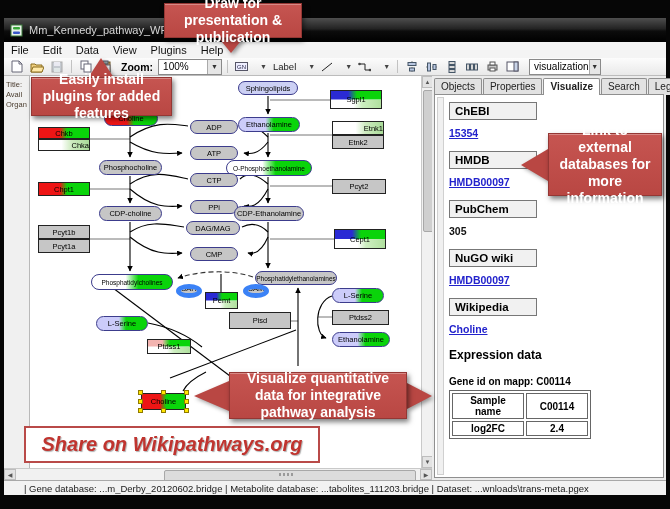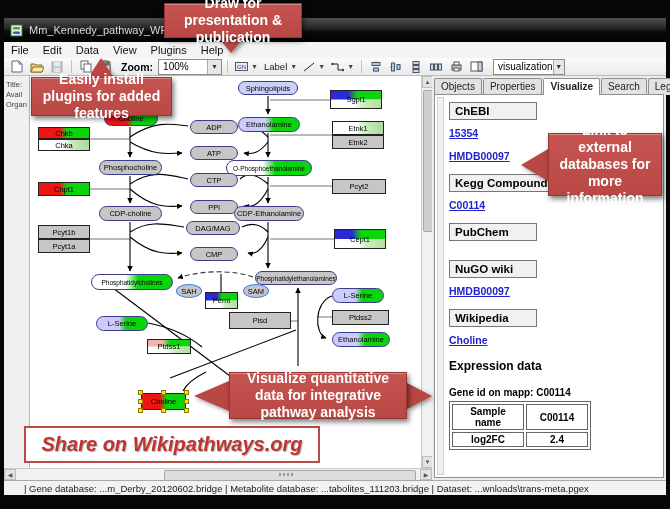--- a/index.html
+++ b/index.html
@@ -17,21 +17,21 @@
     border-bottom:1px solid #bcbcbc;display:flex;align-items:center;gap:2px;padding-left:4px;box-sizing:border-box;}
   .tbtn{width:18px;height:15px;display:inline-flex;align-items:center;justify-content:center;flex:0 0 auto;}
   .tbtn svg{display:block;}
   .tsep{width:1px;height:13px;background:#c2c2c2;margin:0 3px;flex:0 0 auto;}
   .disabled{opacity:.45;}
   #zoom-label{font-size:10.5px;font-weight:bold;margin:0 3px 0 4px;}
   .combo{height:14px;background:#fff;border:1px solid #8a8a8a;font-size:10px;display:inline-flex;
     align-items:center;padding-left:4px;position:relative;box-sizing:content-box;}
   .combo .arrow{width:13px;height:100%;margin-left:auto;background:#e6e6e6;border-left:1px solid #aaa;
     display:flex;align-items:center;justify-content:center;font-size:7px;color:#333;}
-  .dd{font-size:9.5px;display:inline-flex;align-items:center;gap:3px;padding:1px 2px;color:#222;flex:0 0 auto;}
+  .dd{font-size:9.5px;display:inline-flex;align-items:center;gap:12px;padding:1px 2px;color:#222;flex:0 0 auto;}
   .dd .caret{font-size:7px;color:#444;}
   
   #side-strip{left:4px;top:76px;width:26px;height:392px;background:#f0f0f0;border-right:1px solid #b9b9b9;
     font-size:7.5px;font-weight:normal;color:#4a3c2e;padding:4px 0 0 2px;box-sizing:border-box;line-height:10px;}
   #canvas{left:30px;top:76px;width:391px;height:392px;background:#fff;overflow:hidden;}
   #vscroll{left:421px;top:76px;width:11px;height:392px;background:#f1f1f1;border-left:1px solid #c9c9c9;}
   #vscroll .thumb{left:1px;top:14px;width:9px;height:140px;background:#cfcfcf;border:1px solid #a8a8a8;border-radius:2px;}
   .sbtn{width:11px;height:12px;background:#e3e3e3;border:1px solid #bdbdbd;box-sizing:border-box;
     font-size:6px;color:#555;display:flex;align-items:center;justify-content:center;}
   #hscroll{left:4px;top:468px;width:428px;height:12px;background:#f1f1f1;border-top:1px solid #c9c9c9;}
@@ -61,27 +61,27 @@
   #expr-table td:last-child{width:52px;}
   
   #statusbar{left:4px;top:480px;width:662px;height:15px;background:#f2f2f2;border-top:1px solid #a8a8a8;
     font-size:9.5px;color:#1a1a1a;display:flex;align-items:center;padding-left:20px;box-sizing:border-box;white-space:nowrap;}
   
   .node{position:absolute;display:flex;align-items:center;justify-content:center;box-sizing:border-box;
     font-size:7.5px;color:#000;white-space:nowrap;overflow:hidden;}
   .node.small{font-size:6.5px;}
   .shape-round{border:1px solid #3c3c8c;border-radius:8px;}
   .shape-rect{border:1px solid #222;}
-  .shape-ellipse{border:1px solid #3b82f6;border-radius:50%;}
+  .shape-ellipse{border:5px solid #3b82f6;border-radius:50%;align-items:flex-end;}
   .n-gray{background:#c6c6c6;}
   .n-purple{background:#ccd0f4;}
   .n-redgreen{background:linear-gradient(90deg,#ee1515 0%,#ee1515 42%,#0ad40a 56%,#0ad40a 100%);}
   .n-purplegreen{background:linear-gradient(90deg,#ccccfa 0%,#ccccfa 44%,#0ad40a 58%,#0ad40a 100%);}
   .n-whitegreen{background:linear-gradient(90deg,#ffffff 0%,#ffffff 42%,#0ad40a 58%,#0ad40a 100%);}
-  .n-whitepale{background:linear-gradient(90deg,#ffffff 0%,#ffffff 45%,#cdeabf 65%,#a9db98 100%);}
+  .n-whitepale{background:linear-gradient(90deg,#ffffff 0%,#ffffff 45%,#cdeabf 65%,#a9db98 100%);justify-content:flex-end;}
   .n-blue2{background-image:linear-gradient(90deg,#2a2ad4 0%,#2a2ad4 34%,#0ad40a 52%,#0ad40a 100%),
     linear-gradient(90deg,#ffffff 0%,#ffffff 45%,#cdeec0 62%,#b0e09e 100%);
     background-size:100% 50%,100% 50%;background-position:top,bottom;background-repeat:no-repeat;}
   .n-pink2{background-image:linear-gradient(90deg,#f3b4b0 0%,#f3b4b0 34%,#0ad40a 52%,#0ad40a 100%),
     linear-gradient(90deg,#ffffff 0%,#ffffff 45%,#cdeec0 62%,#b0e09e 100%);
     background-size:100% 50%,100% 50%;background-position:top,bottom;background-repeat:no-repeat;}
   .handle{position:absolute;width:5px;height:5px;background:#ffe600;border:1px solid #8f7a00;box-sizing:border-box;z-index:5;}
   
   .callout{position:absolute;background:linear-gradient(#c65551,#b94743);border:1px solid #943734;
     color:#fff;font-weight:bold;font-size:14px;text-align:center;display:flex;align-items:center;justify-content:center;
@@ -421,28 +421,26 @@
     </div>
   <div class="abs" id="panel-body">
     <div class="abs" id="panel-scroll"></div>
     <div class="abs" id="bp-content">
       <div id="bp-sections">
           <div class="bp-section">
           <div class="bp-header">ChEBI</div>
           <a class="bp-value">15354</a>
         </div>
           <div class="bp-section">
+          <div class="bp-header">HMDB</div>
           <a class="bp-value">HMDB00097</a>
-        </div>
-          <div class="bp-section">
-          <div class="bp-header">Kegg Compound</div>
-          <a class="bp-value">C00114</a>
         </div>
           <div class="bp-section">
           <div class="bp-header">PubChem</div>
+          <a class="bp-value plain">305</a>
         </div>
           <div class="bp-section">
           <div class="bp-header">NuGO wiki</div>
           <a class="bp-value">HMDB00097</a>
         </div>
           <div class="bp-section">
           <div class="bp-header">Wikipedia</div>
           <a class="bp-value">Choline</a>
         </div>
         </div>

